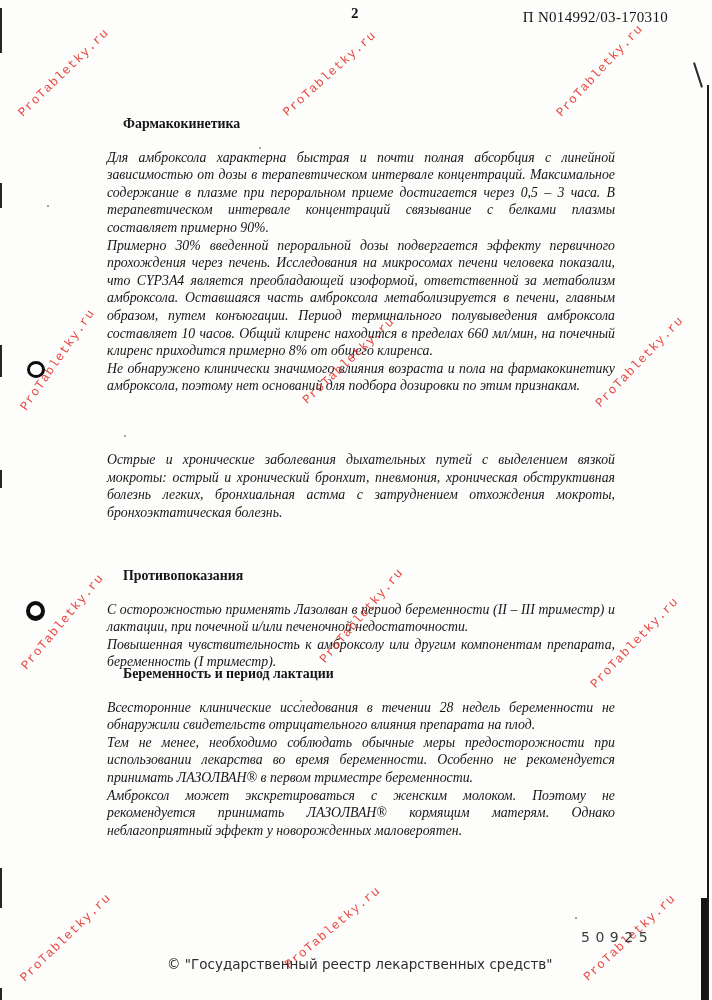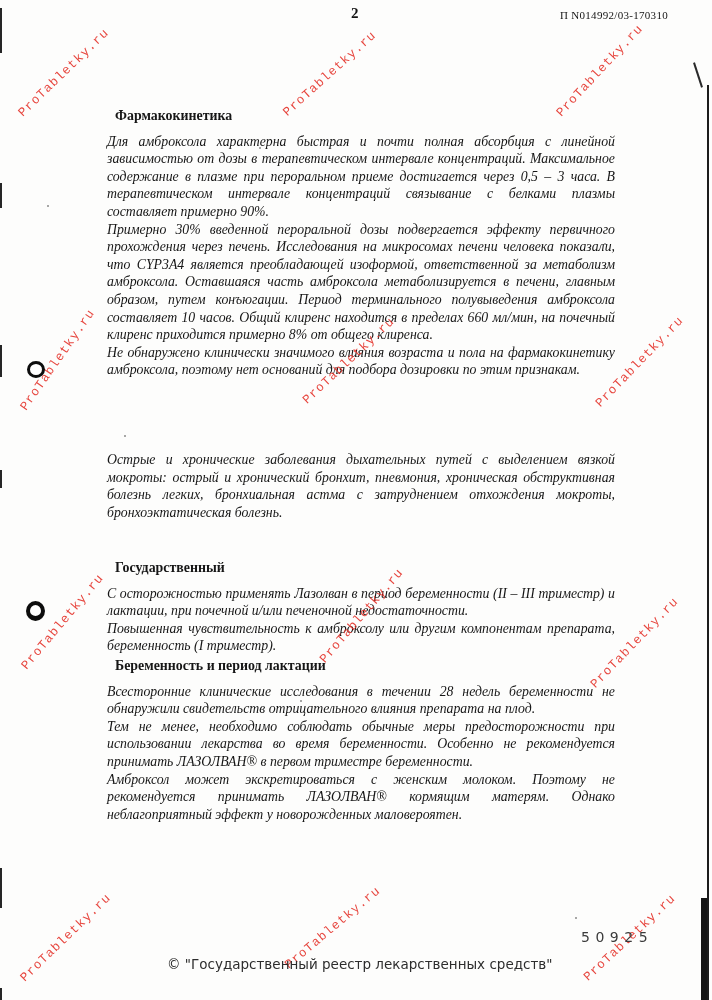--- a/index.html
+++ b/index.html
@@ -6,26 +6,26 @@
   body{
     width:712px;height:1000px;position:relative;overflow:hidden;
     background:#fdfdfc;
     font-family:"Liberation Serif","DejaVu Serif",serif;
     --wm-color:#e5372e;
   }
   .page{position:absolute;inset:0;}
 
   
   .page-number{position:absolute;left:351px;top:5px;font-size:15px;font-weight:bold;color:#141414;}
-  .doc-number{position:absolute;right:44px;top:9px;font-size:11px;color:#141414;letter-spacing:.3px;}
+  .doc-number{position:absolute;right:44px;top:9px;font-size:15px;color:#141414;letter-spacing:.3px;}
 
   
   .doc-section{position:absolute;left:107px;width:508px;color:#161616;font-size:13.8px;line-height:17.6px;}
   .sec-1{top:99px}.sec-2{top:451px}.sec-3{top:551px}.sec-4{top:649px}
-  .sec-heading{margin:8px;font-size:13.9px;line-height:17.6px;font-weight:bold;}
+  .sec-heading{margin:16px;font-size:13.9px;line-height:17.6px;font-weight:bold;}
   .sec-para{margin:0;text-align:justify;font-style:italic;}
 
   
   .wm{
     position:absolute;color:var(--wm-color);
     font-family:"Liberation Mono","DejaVu Sans Mono",monospace;
     font-size:12.5px;letter-spacing:1.1px;white-space:nowrap;
     transform-origin:center;opacity:.92;
   }
   .wm-1 {left:64px; top:73px; transform:translate(-50%,-50%) rotate(-44deg);}
@@ -83,21 +83,21 @@
       <section class="doc-section sec-1">
         <h2 class="sec-heading">Фармакокинетика</h2>
         <p class="sec-para">Для амброксола характерна быстрая и почти полная абсорбция с линейной зависимостью от дозы в терапевтическом интервале концентраций. Максимальное содержание в плазме при пероральном приеме достигается через 0,5 – 3 часа. В терапевтическом интервале концентраций связывание с белками плазмы составляет примерно 90%.</p>
         <p class="sec-para">Примерно 30% введенной пероральной дозы подвергается эффекту первичного прохождения через печень. Исследования на микросомах печени человека показали, что CYP3A4 является преобладающей изоформой, ответственной за метаболизм амброксола. Оставшаяся часть амброксола метаболизируется в печени, главным образом, путем конъюгации. Период терминального полувыведения амброксола составляет 10 часов. Общий клиренс находится в пределах 660 мл/мин, на почечный клиренс приходится примерно 8% от общего клиренса.</p>
         <p class="sec-para">Не обнаружено клинически значимого влияния возраста и пола на фармакокинетику амброксола, поэтому нет оснований для подбора дозировки по этим признакам.</p>
       </section>
       <section class="doc-section sec-2">
         <p class="sec-para">Острые и хронические заболевания дыхательных путей с выделением вязкой мокроты: острый и хронический бронхит, пневмония, хроническая обструктивная болезнь легких, бронхиальная астма с затруднением отхождения мокроты, бронхоэктатическая болезнь.</p>
       </section>
       <section class="doc-section sec-3">
-        <h2 class="sec-heading">Государственный</h2>
+        <h2 class="sec-heading">Противопоказания</h2>
         <p class="sec-para">С осторожностью применять Лазолван в период беременности (II – III триместр) и лактации, при почечной и/или печеночной недостаточности.</p>
         <p class="sec-para">Повышенная чувствительность к амброксолу или другим компонентам препарата, беременность (I триместр).</p>
       </section>
       <section class="doc-section sec-4">
         <h2 class="sec-heading">Беременность и период лактации</h2>
         <p class="sec-para">Всесторонние клинические исследования в течении 28 недель беременности не обнаружили свидетельств отрицательного влияния препарата на плод.</p>
         <p class="sec-para">Тем не менее, необходимо соблюдать обычные меры предосторожности при использовании лекарства во время беременности. Особенно не рекомендуется принимать ЛАЗОЛВАН® в первом триместре беременности.</p>
         <p class="sec-para">Амброксол может экскретироваться с женским молоком. Поэтому не рекомендуется принимать ЛАЗОЛВАН® кормящим матерям. Однако неблагоприятный эффект у новорожденных маловероятен.</p>
       </section>
     </div>

